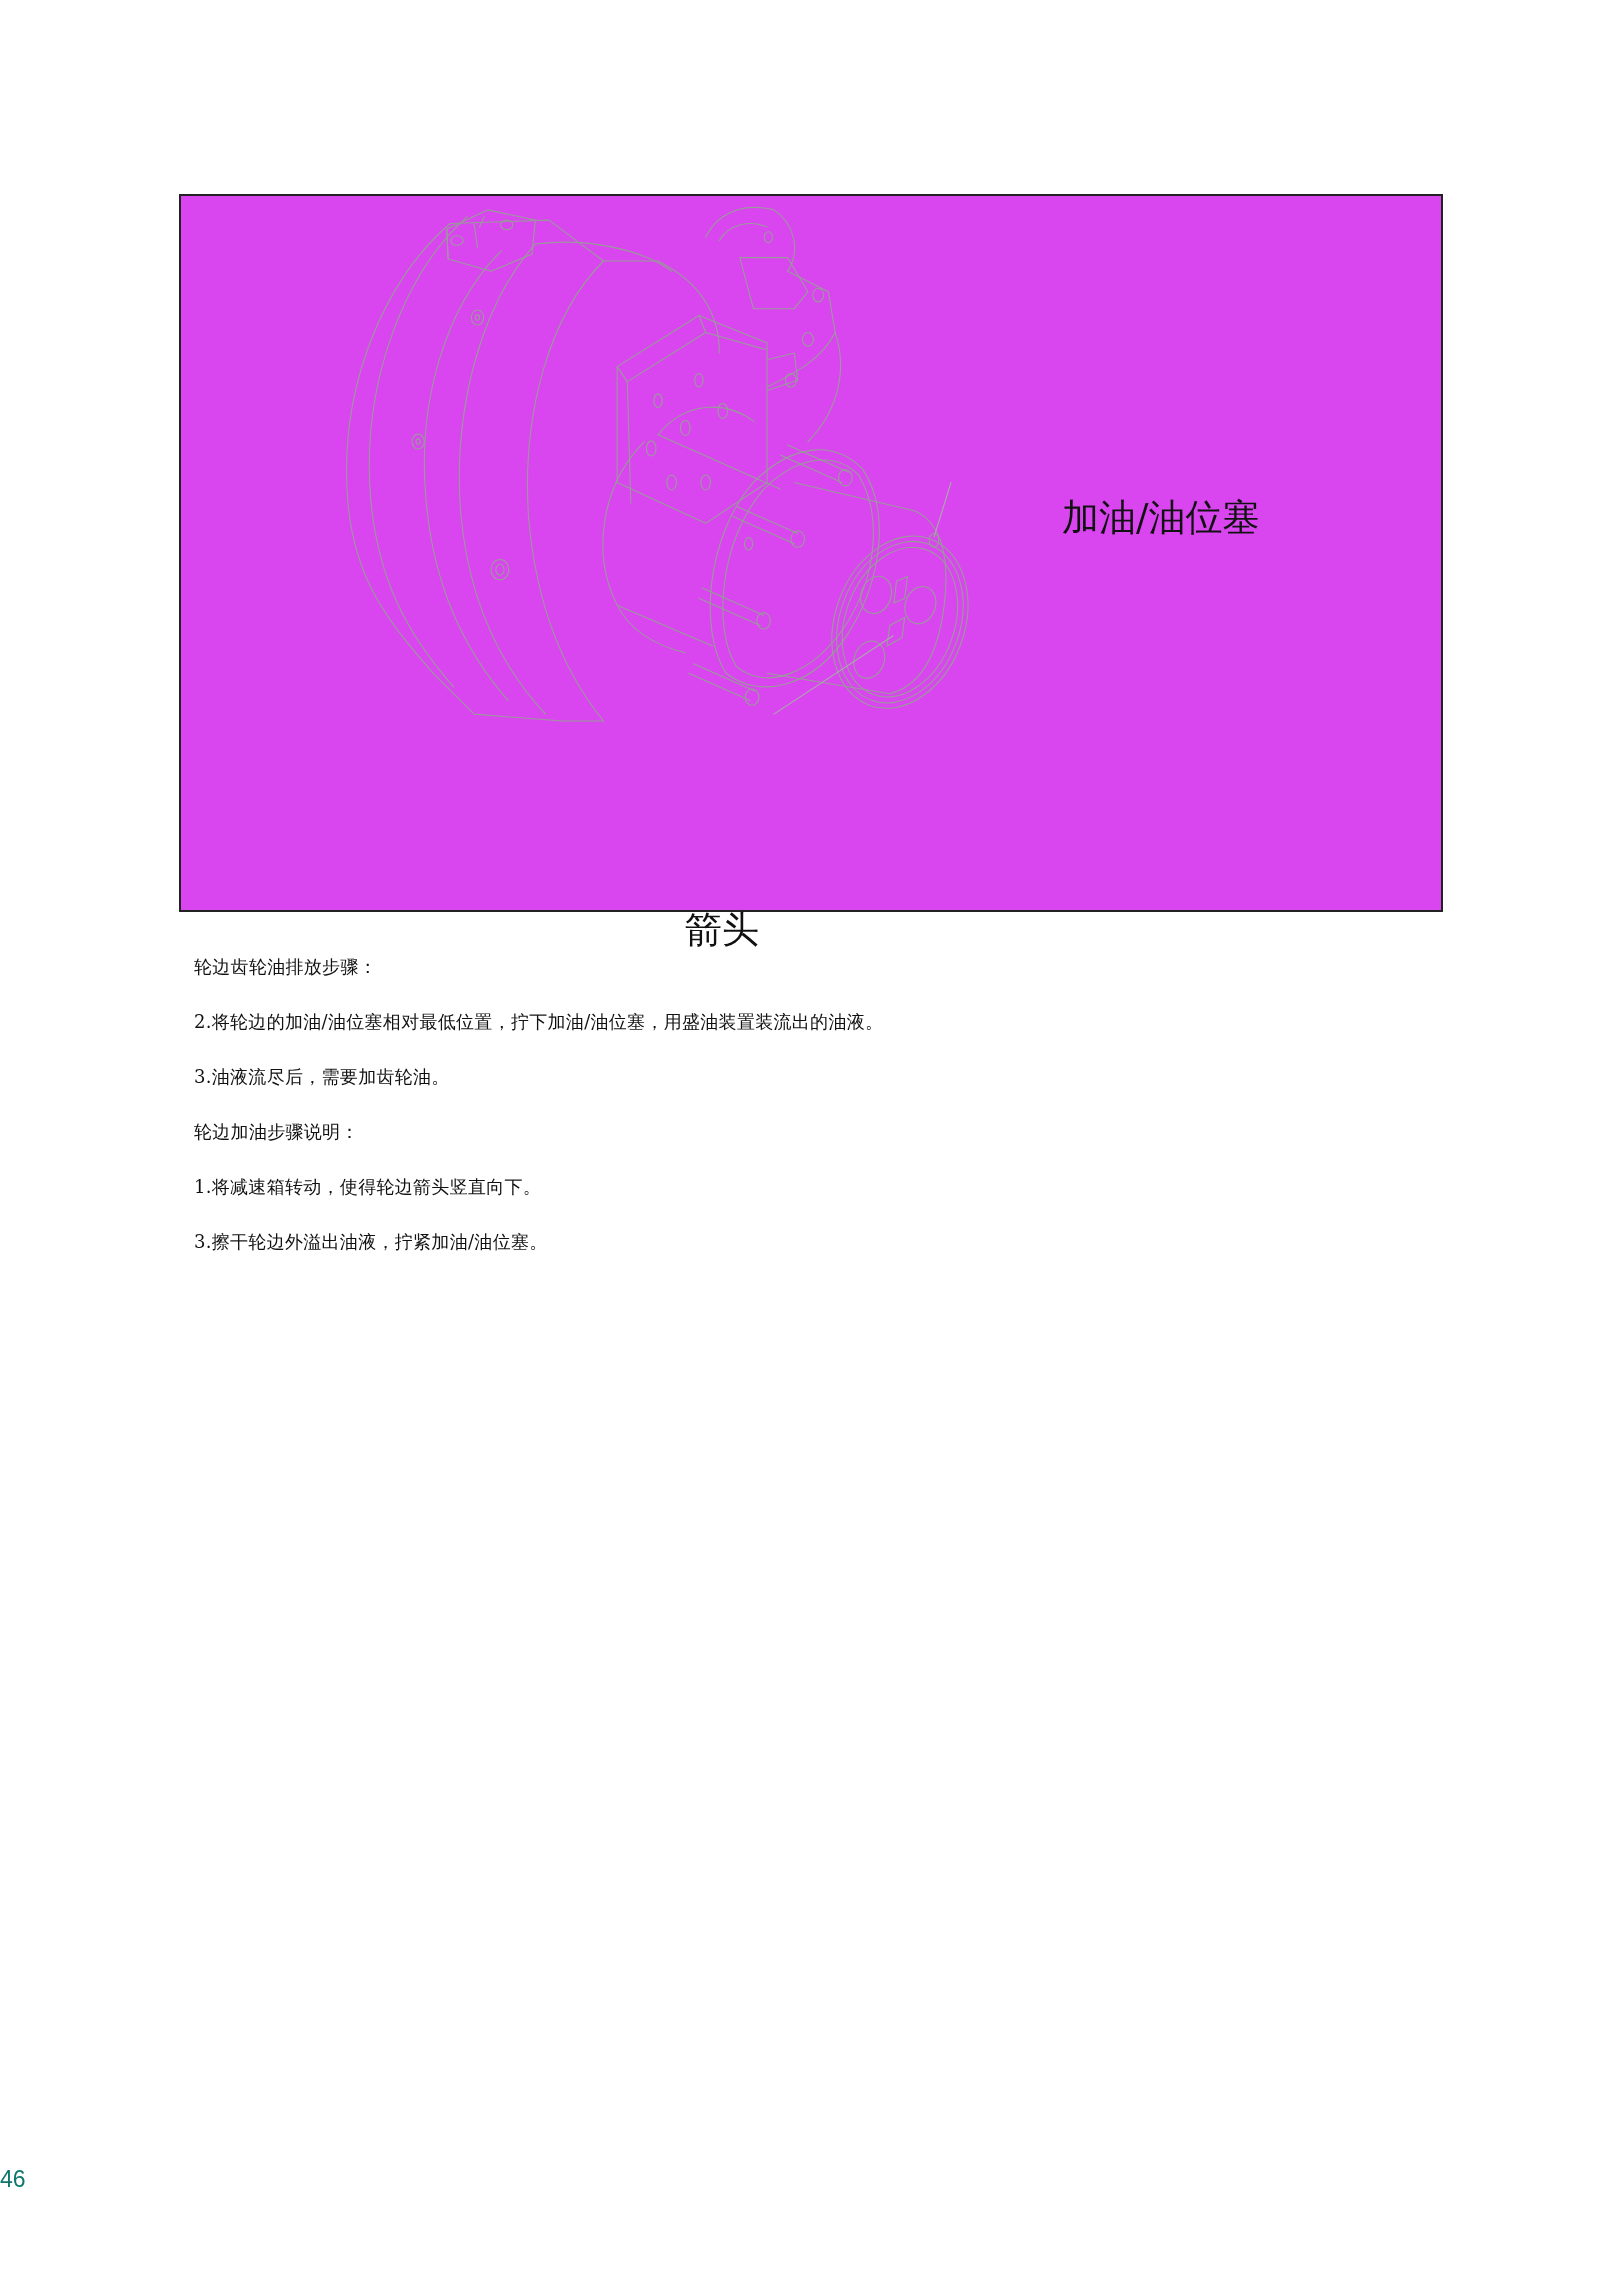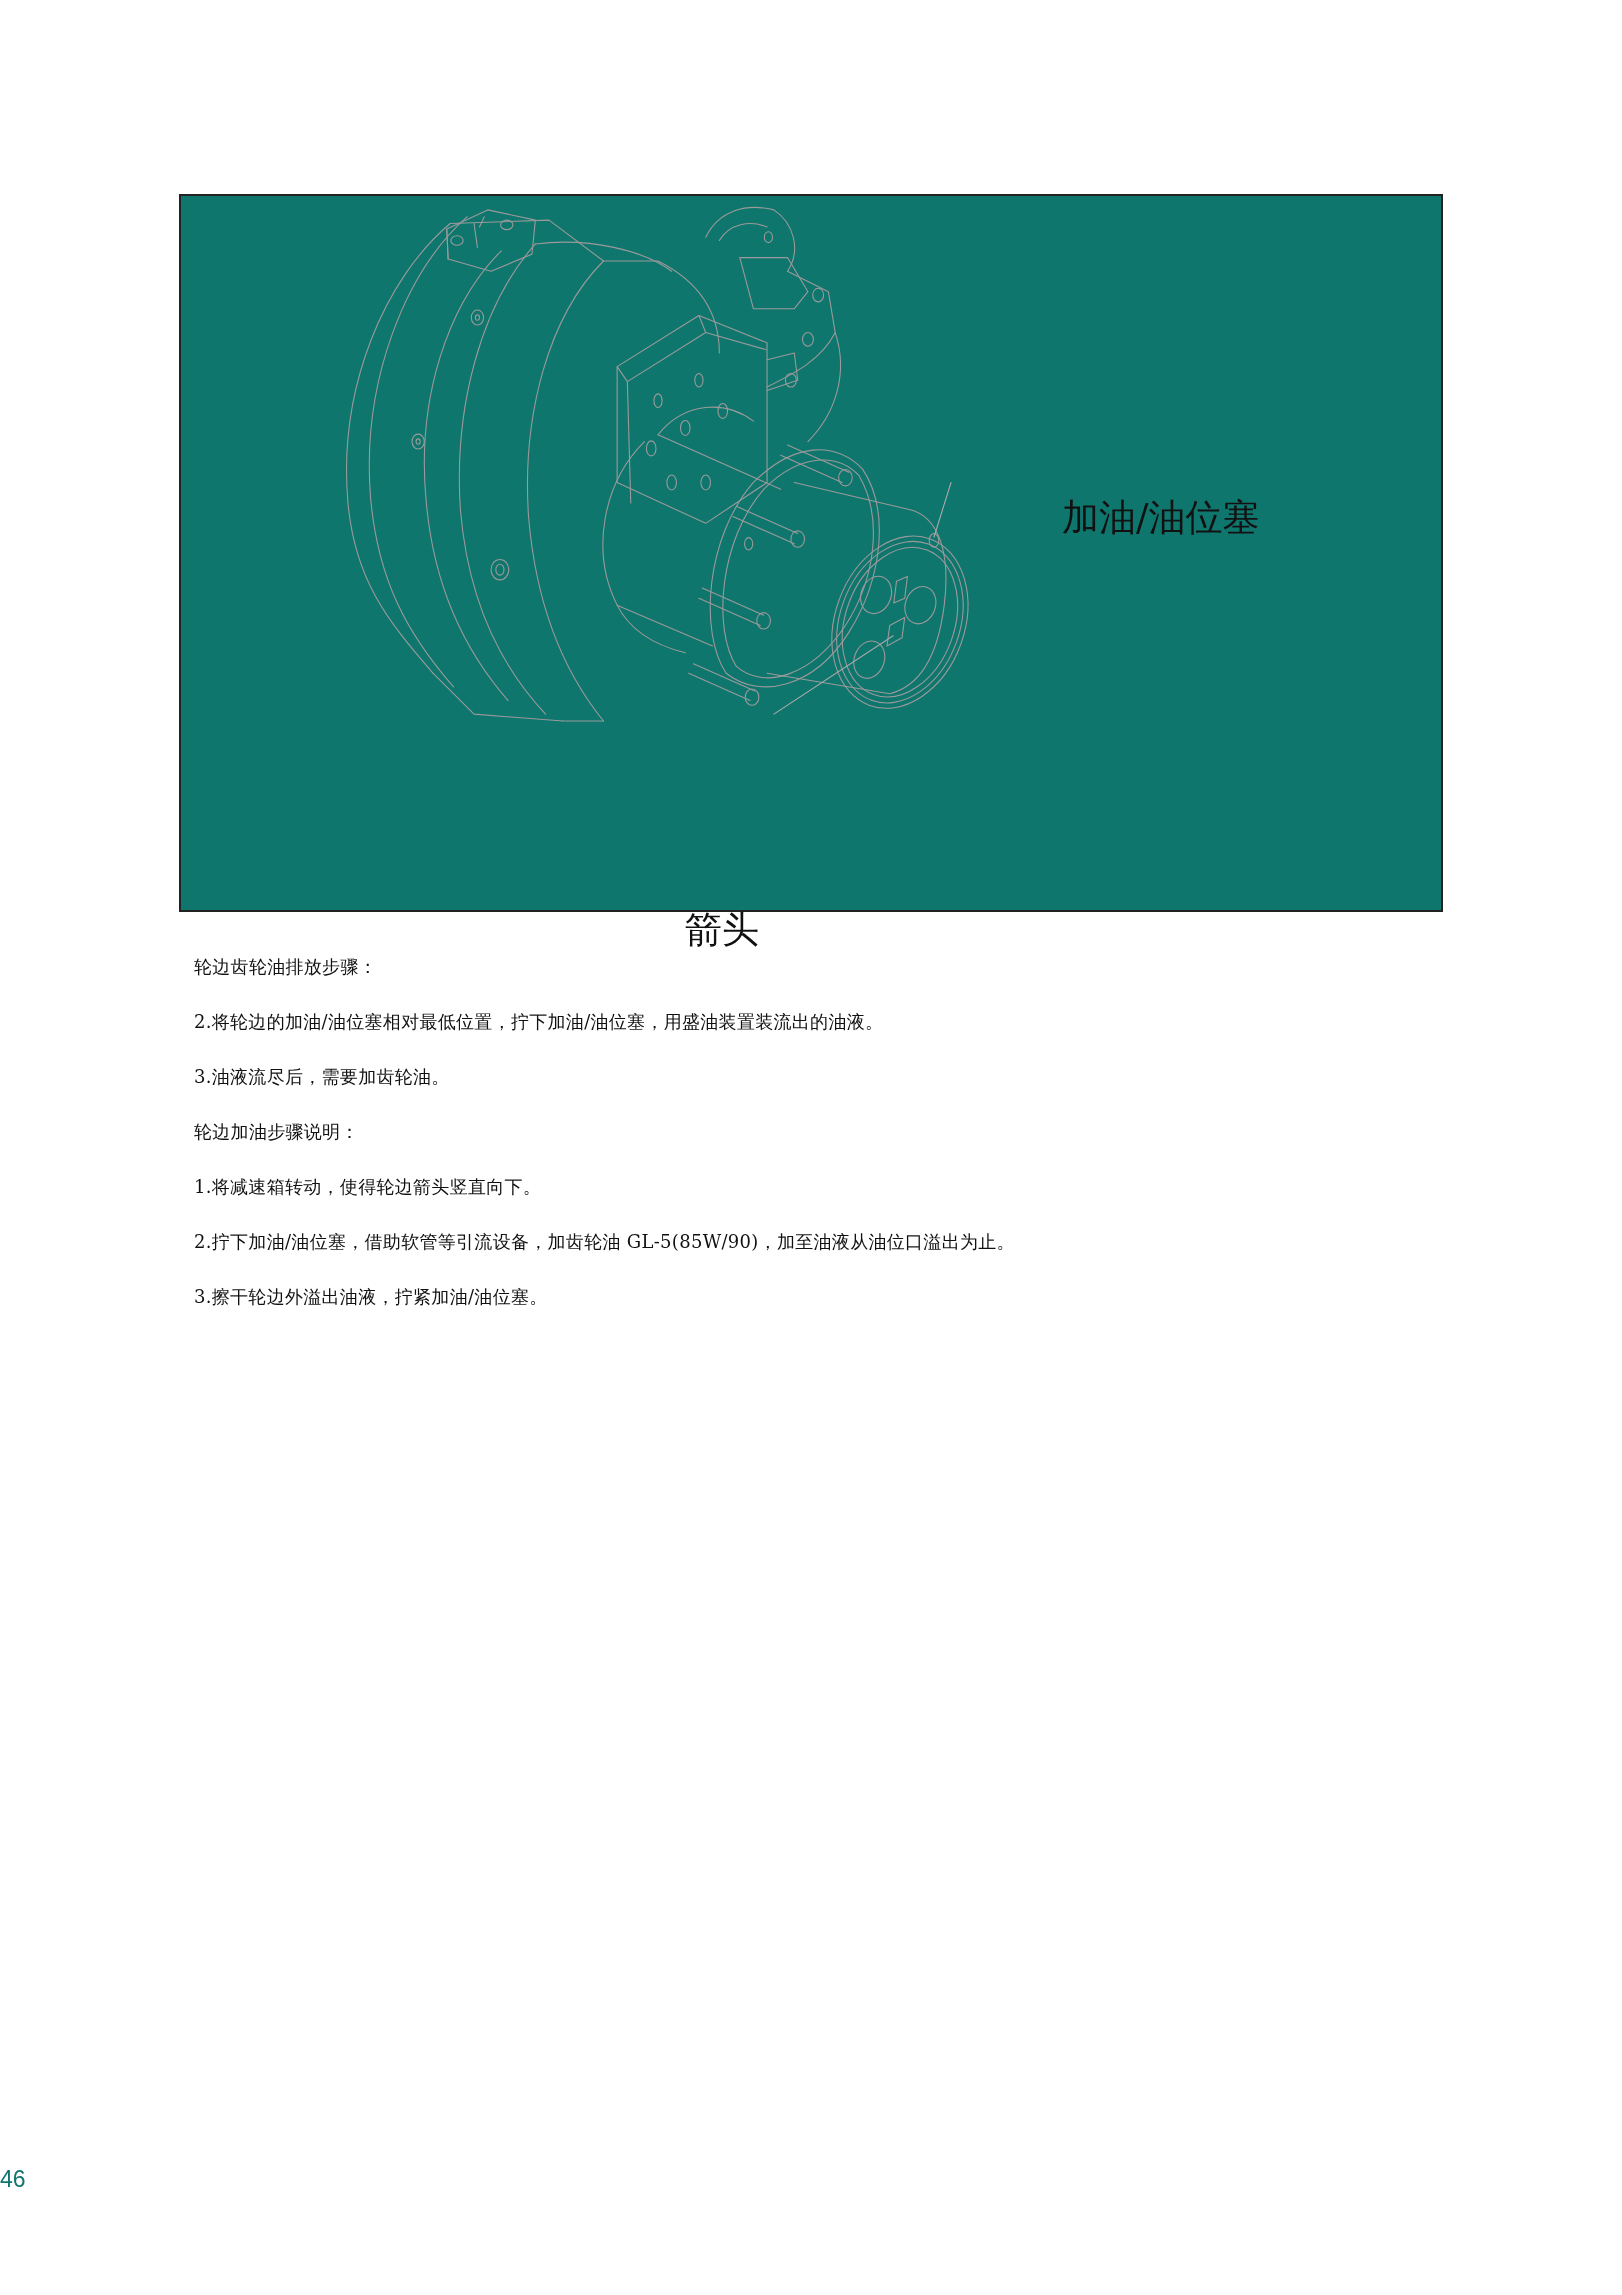--- a/index.html
+++ b/index.html
@@ -1,19 +1,19 @@
 <!DOCTYPE html>
 <html style="font-size:11px"><head>
 <meta charset="utf-8">
 <style>
   html, body { margin: 0; padding: 0; background: #ffffff; }
   body { width: 1623px; height: 2295px; position: relative; overflow: hidden;
          font-family: "DejaVu Serif", "Liberation Serif", serif; color: #111; }
   .figure-frame { position: absolute; left: 179px; top: 194px; width: 1264px; height: 718px;
-                  border: 2px solid #222; box-sizing: border-box; background: #0f766e; }
+                  border: 2px solid #222; box-sizing: border-box; background: #d946ef; }
   .figure-frame svg { position: absolute; left: 0; top: 0; }
   .callout { position: absolute; font-size: 37px; line-height: 41px; white-space: nowrap;
              font-family: "DejaVu Serif", "Liberation Serif", serif; color: #111; }
   .body-text { position: absolute; left: 194px; top: 949px; width: 1295px; }
   .line { height: 55px; line-height: 35px; font-size: 18px; white-space: nowrap; letter-spacing: 0.3px; }
   .page-number { position: absolute; left: 0; width: 1623px; top: 2166px; text-align: left;
                  font-family: "Liberation Sans", "DejaVu Sans", sans-serif; font-size: 23px; color: #0f766e; }
 </style>
 </head>
 <body>
@@ -110,18 +110,17 @@
   <div class="callout" style="left: 881px; top: 301px;">加油/油位塞</div>
   <div class="callout" style="left: 504px; top: 673px; margin-top: 40px;">箭头</div>
 </div>
 
 <div class="body-text">
   <div class="line">轮边齿轮油排放步骤：</div>
   <div class="line">2.将轮边的加油/油位塞相对最低位置，拧下加油/油位塞，用盛油装置装流出的油液。</div>
   <div class="line">3.油液流尽后，需要加齿轮油。</div>
   <div class="line">轮边加油步骤说明：</div>
   <div class="line">1.将减速箱转动，使得轮边箭头竖直向下。</div>
-  <div class="line">2.拧下加油/油位塞，借助软管等引流设备，加齿轮油 GL-5(85W/90)，加至油液从油位口溢出为止。</div>
   <div class="line">3.擦干轮边外溢出油液，拧紧加油/油位塞。</div>
 </div>
 
 <div class="page-number">46</div>
 
 
 </body></html>

